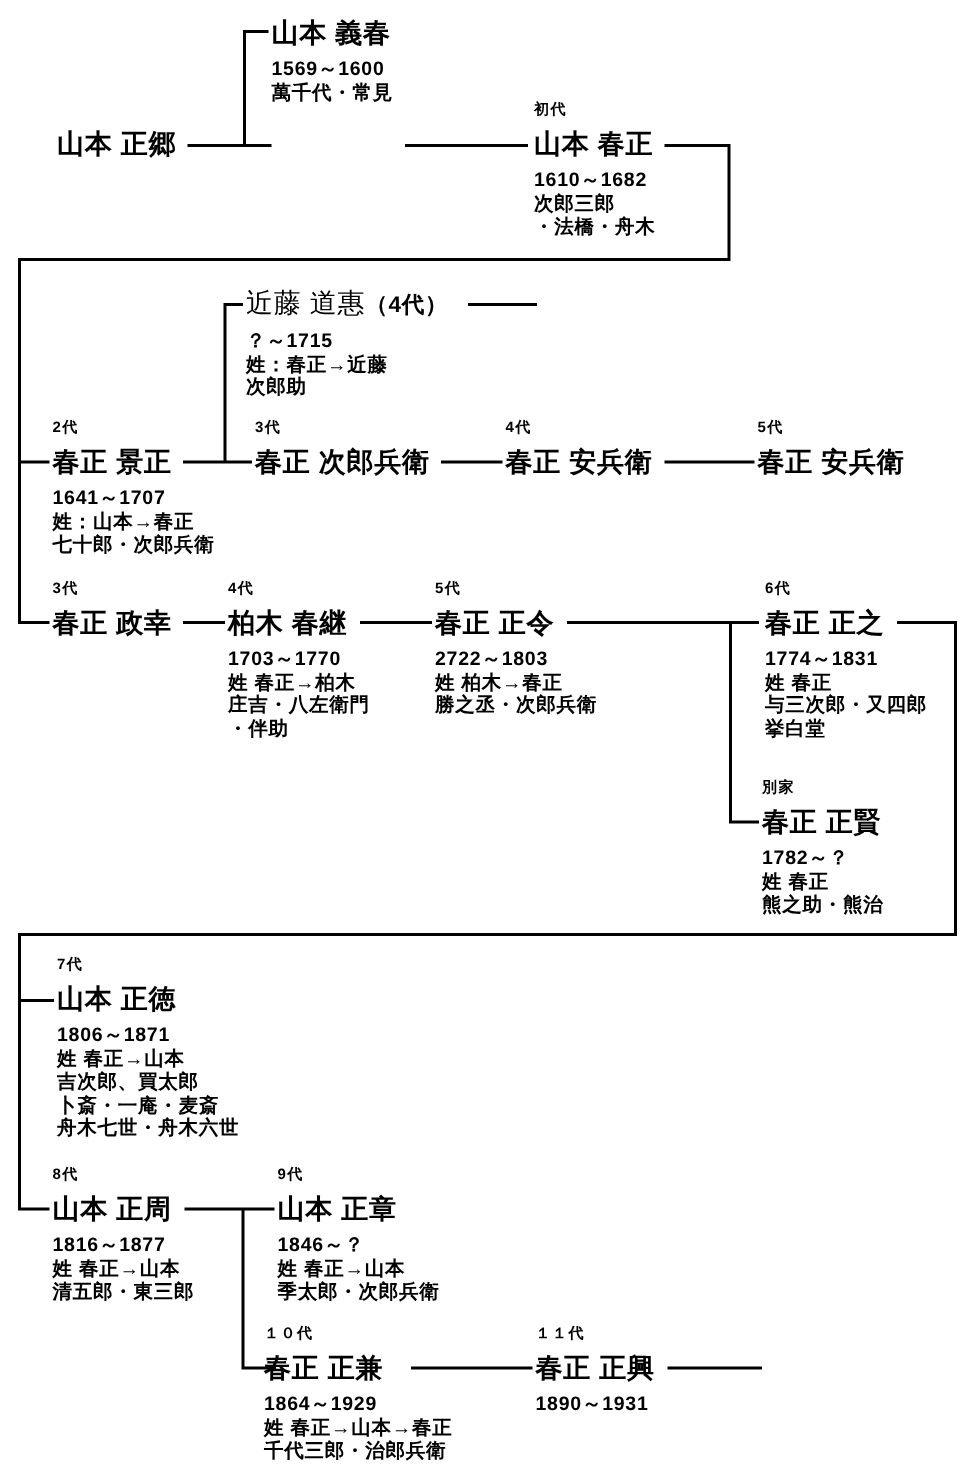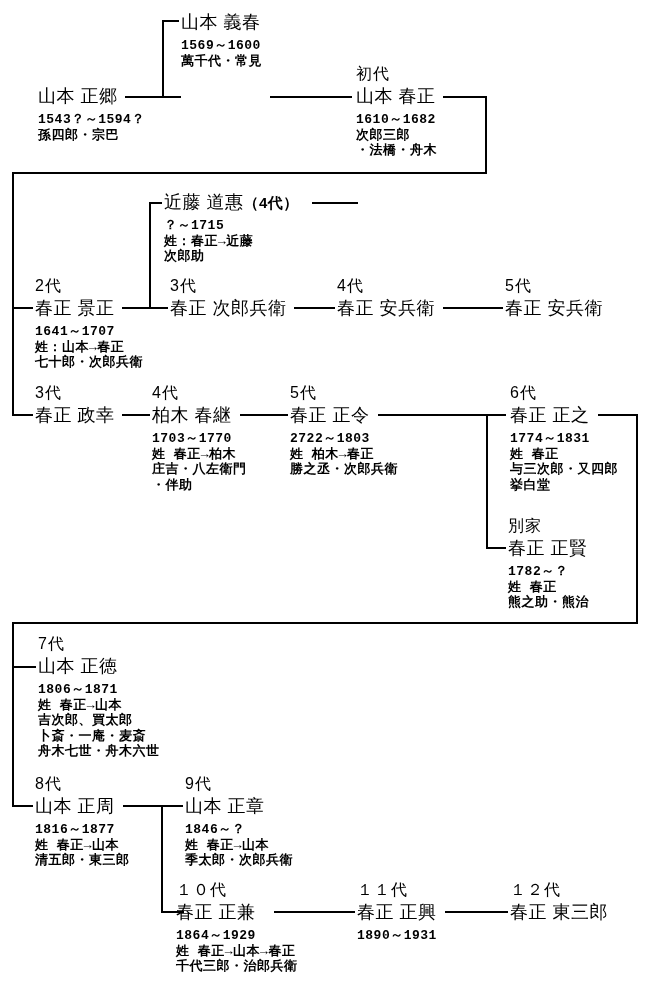--- a/index.html
+++ b/index.html
@@ -7,32 +7,32 @@
     position:relative;
     width:650px;height:986px;
     background:#ffffff;
     font-family:"Liberation Sans","DejaVu Sans",sans-serif;
     color:#000;
     overflow:hidden;
   }
   #wires{position:absolute;left:0;top:0;width:650px;height:986px;}
   .node{position:absolute;}
   .gen{
-    font-size:16px;font-weight:normal;line-height:16px;margin-bottom:4px;
+    font-size:10px;font-weight:bold;line-height:16px;margin-bottom:4px;
     white-space:nowrap;letter-spacing:1px;
   }
   .pname{
-    font-size:18px;font-weight:normal;line-height:21px;
+    font-size:18px;font-weight:bold;line-height:21px;
     white-space:nowrap;letter-spacing:0.5px;
   }
   .pname.light{font-weight:normal;}
   .suffix{font-weight:bold;font-size:15px;}
   .details{
     font-size:13px;font-weight:bold;line-height:15.5px;margin-top:5px;
-    white-space:pre-line;letter-spacing:0.5px;font-family:Liberation Mono, monospace;
+    white-space:pre-line;letter-spacing:0.5px;
   }
 </style>
 </head>
 <body>
 
 <div id="canvas">
 
   <svg id="wires" viewBox="0 0 650 986" fill="none" stroke="#000000" stroke-width="2">
     <path d="M179,21 H163 V97"></path>
     <path d="M125,97 H181"></path>
@@ -57,22 +57,20 @@
   </svg>
 
   <div class="node" style="left:181px;top:12px">
     <div class="pname">山本 義春</div>
     <div class="details">1569～1600
 萬千代・常見</div>
   </div>
 
   <div class="node" style="left:38px;top:86px">
     <div class="pname">山本 正郷</div>
-    <div class="details">1543？～1594？
-孫四郎・宗巴</div>
   </div>
 
 
   <div class="node" style="left:356px;top:66px">
     <div class="gen">初代</div>
     <div class="pname">山本 春正</div>
     <div class="details">1610～1682
 次郎三郎
 ・法橋・舟木</div>
   </div>
@@ -180,18 +178,14 @@
 姓 春正→山本→春正
 千代三郎・治郎兵衛</div>
   </div>
 
   <div class="node" style="left:357px;top:882px">
     <div class="gen">１１代</div>
     <div class="pname">春正 正興</div>
     <div class="details">1890～1931</div>
   </div>
 
-  <div class="node" style="left:510px;top:882px">
-    <div class="gen">１２代</div>
-    <div class="pname">春正 東三郎</div>
-  </div>
 
 </div>
 
 </body></html>

